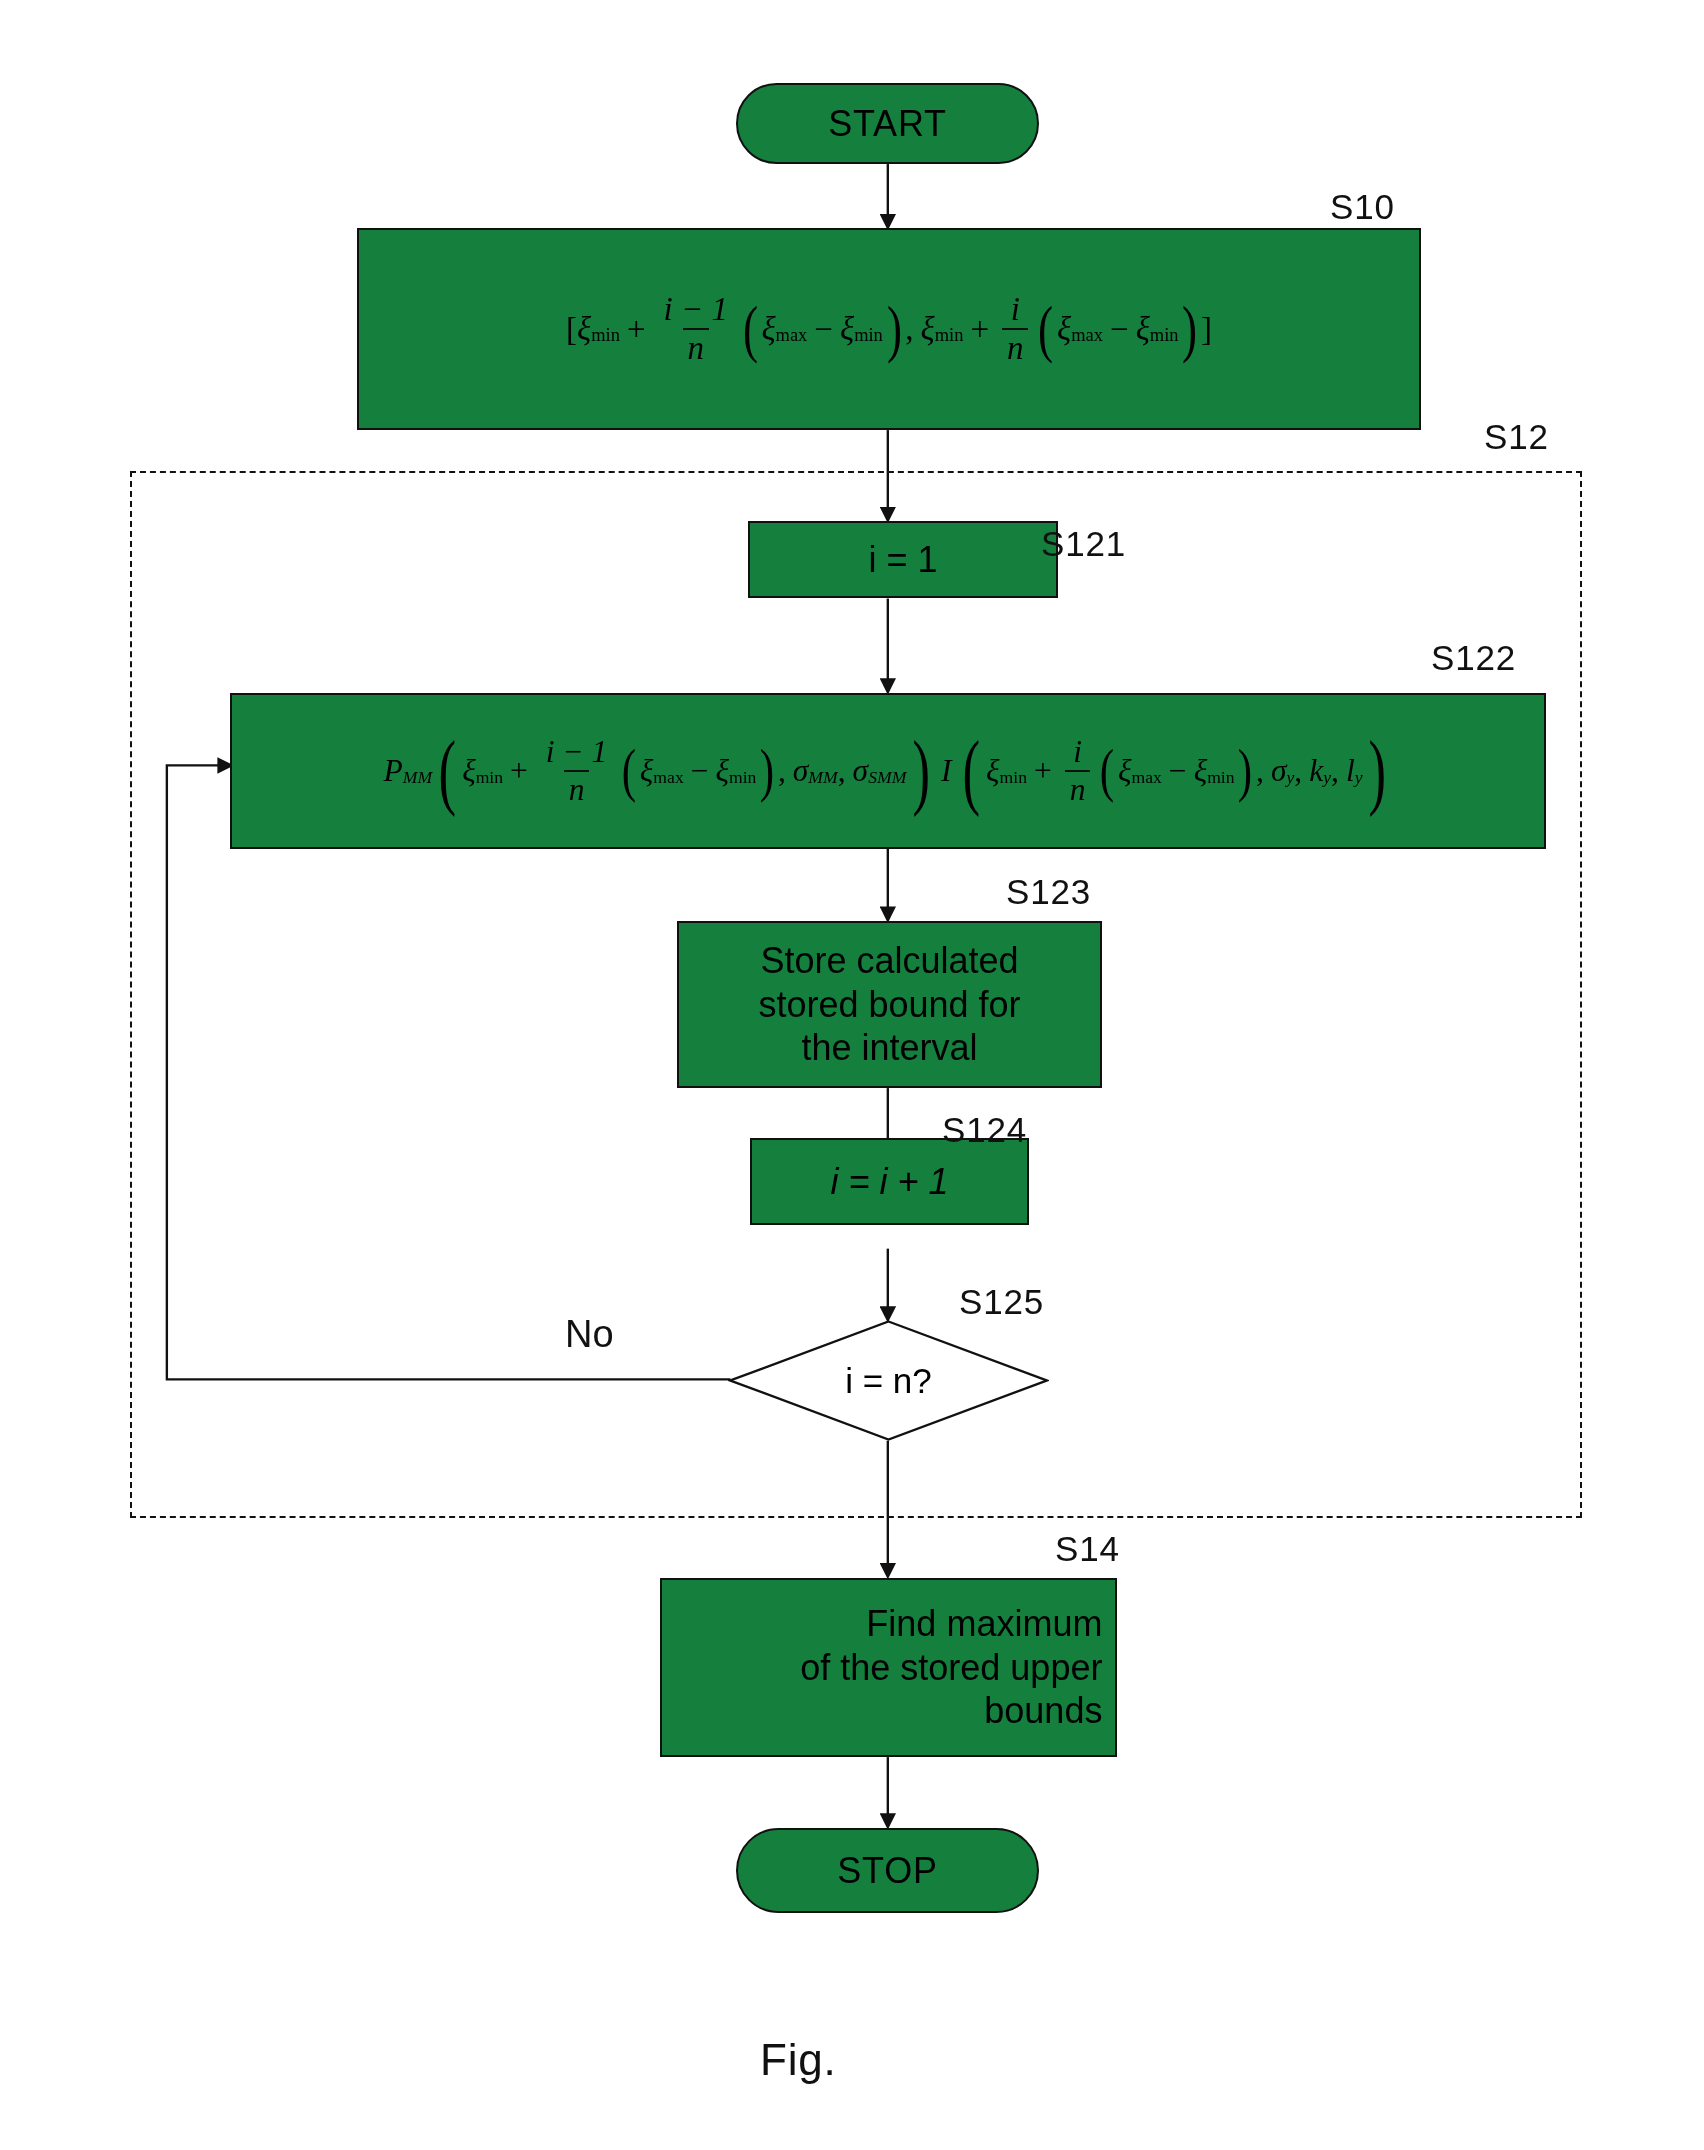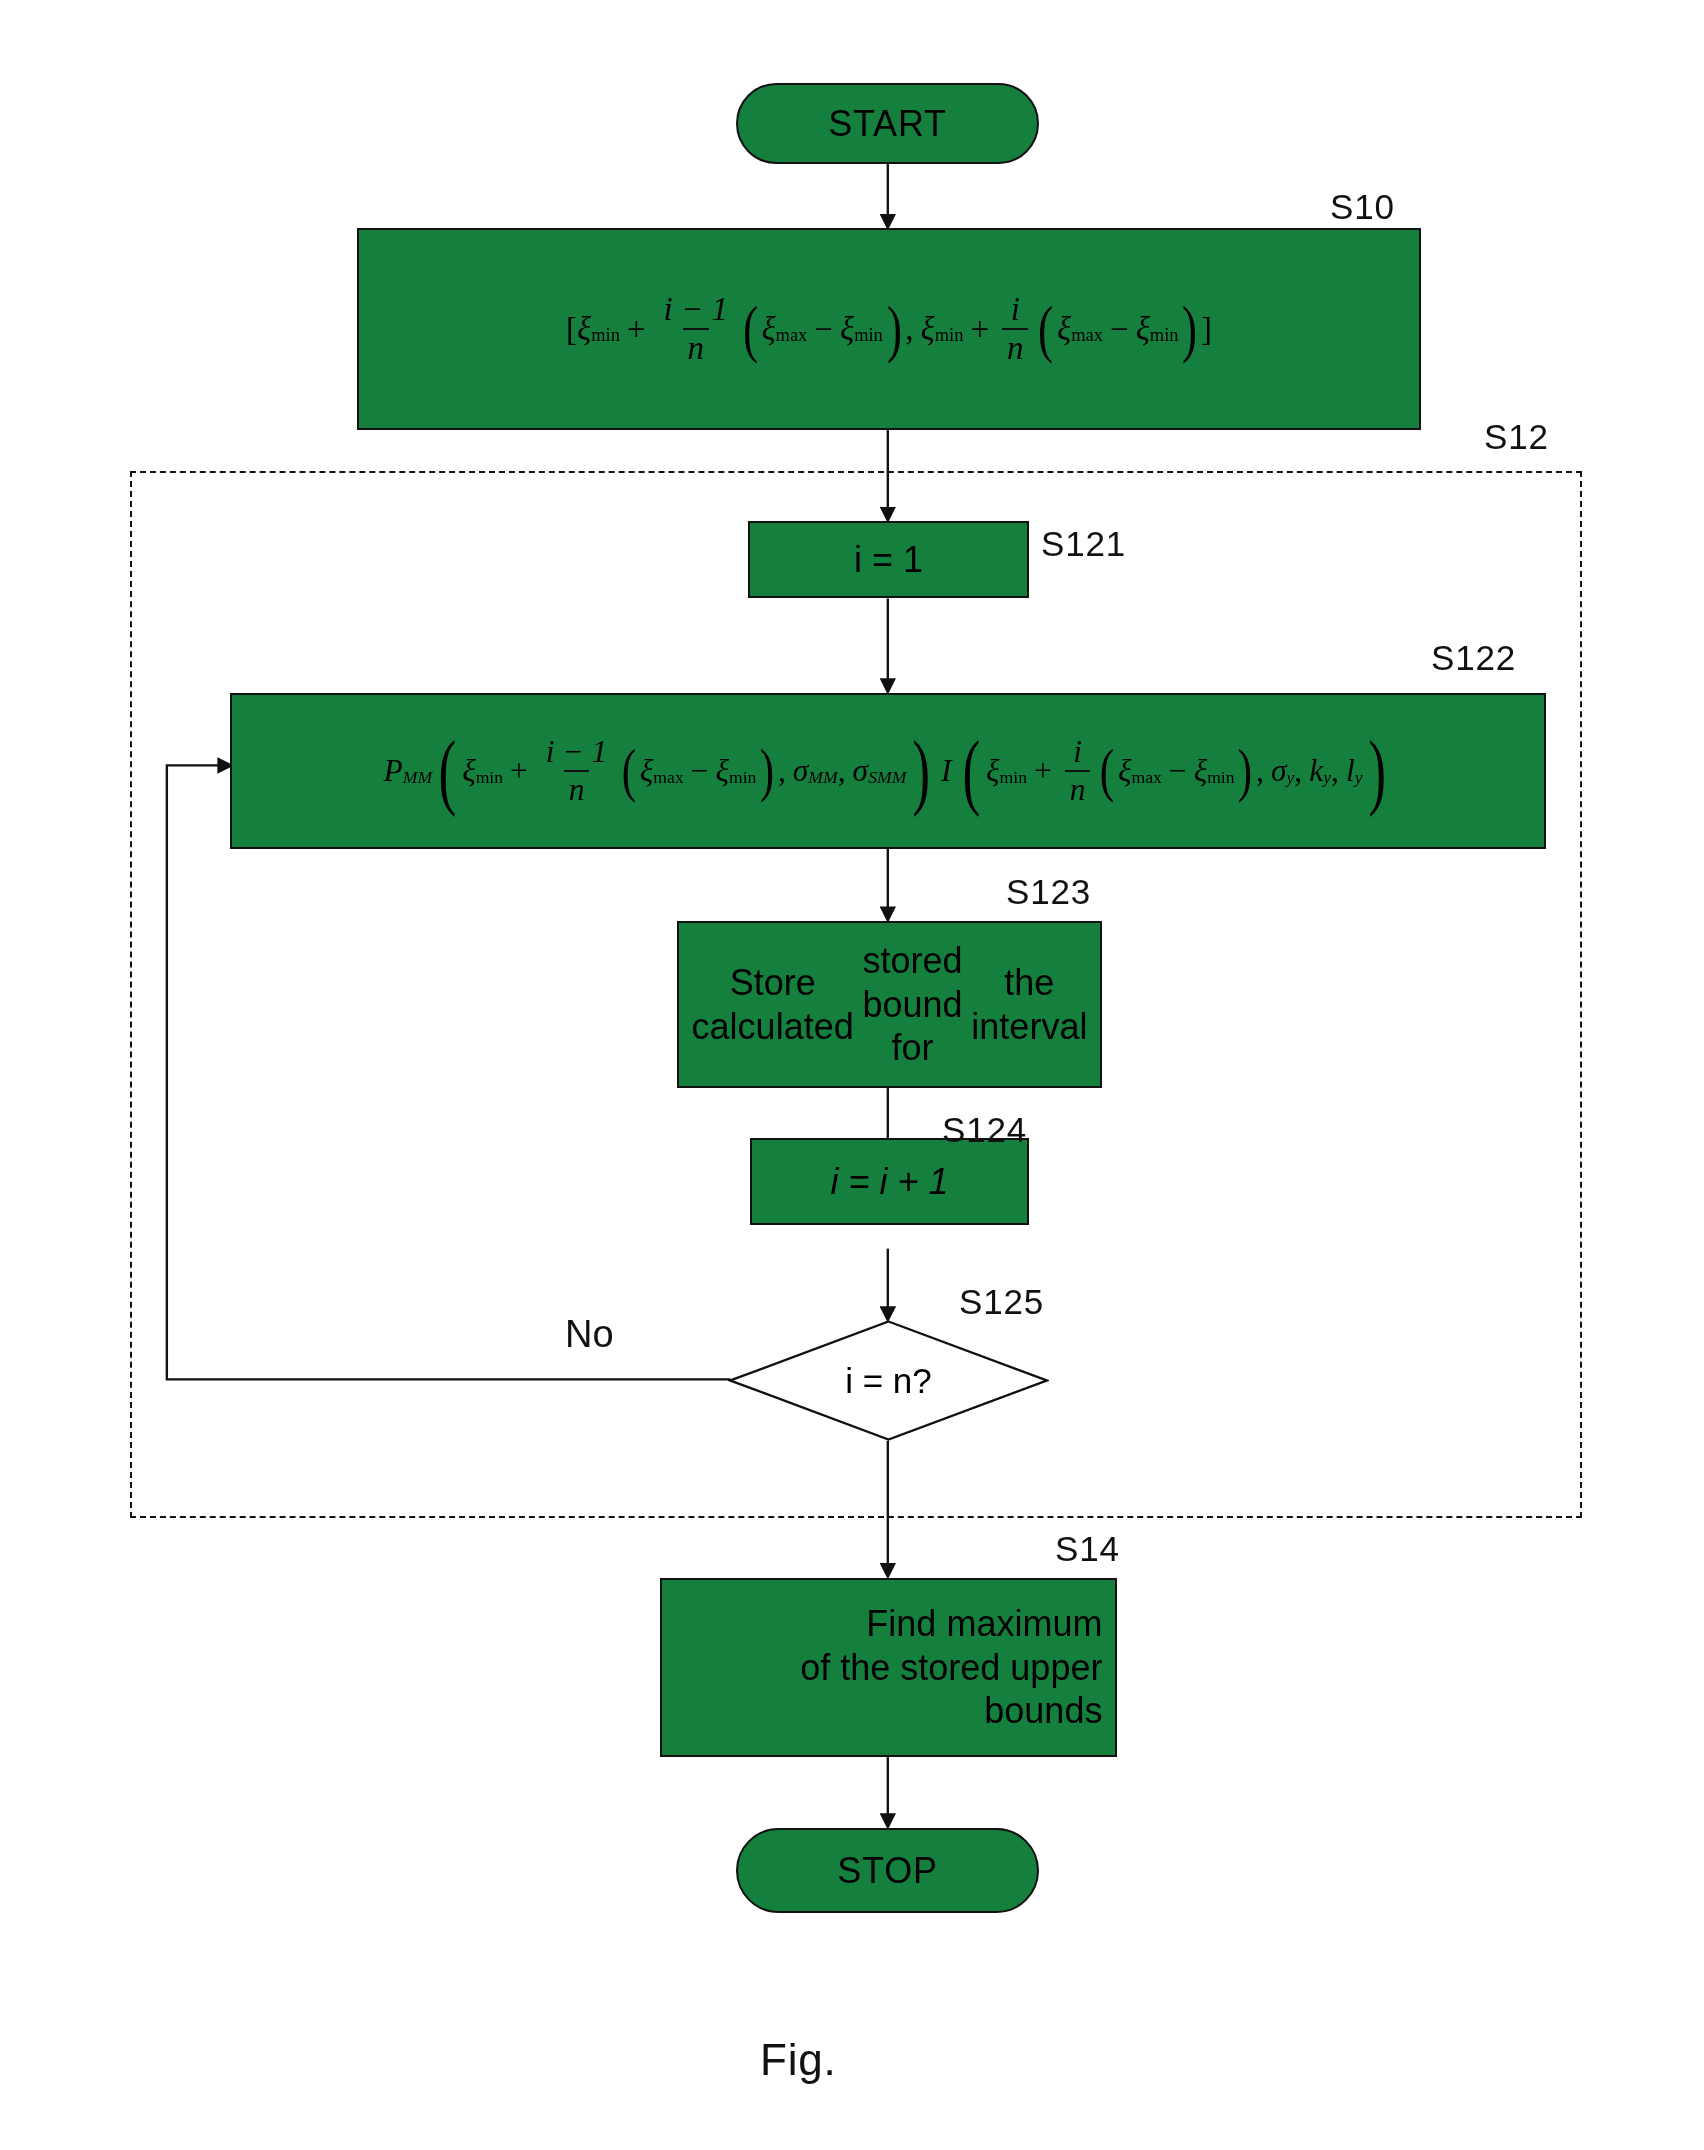--- a/index.html
+++ b/index.html
@@ -234,21 +234,21 @@
         <span class="sub">max</span>
       <span class="op">−</span>
         <span class="it">ξ</span>
         <span class="sub">min</span>
         <span class="bigparen">)</span>
       <span>]</span>
     </span>
   </div>
   <div class="step-label" style="left:1330px; top:187px;">S10</div>
 
-  <div class="node process" style="left:748px; top:521px; width:281px; height:77px;">
+  <div class="node process" style="left:748px; top:521px; width:310px; height:77px;">
     <span>i = 1</span>
   </div>
   <div class="step-label" style="left:1041px; top:524px;">S121</div>
 
   <div class="node process" style="left:230px; top:693px; width:1316px; height:156px;">
     <span class="math" style="font-size:31.5px;">
       <span class="it">P</span>
         <span class="subit">MM</span>
       <span class="hugeparen">(</span>
       <span class="it">ξ</span>
@@ -295,21 +295,21 @@
       <span class="it">k</span>
         <span class="subit">y</span>
         <span class="comma">,</span>
       <span class="it">l</span>
         <span class="subit">y</span>
       <span class="hugeparen">)</span>
     </span>
   </div>
   <div class="step-label" style="left:1431px; top:638px;">S122</div>
 
-  <div class="node process" style="left:677px; top:921px; width:425px; height:167px; flex-direction:row;">
+  <div class="node process" style="left:677px; top:921px; width:425px; height:167px; flex-direction:column;">
     <span>Store calculated</span>
     <span>stored bound for</span>
     <span>the interval</span>
   </div>
   <div class="step-label" style="left:1006px; top:872px;">S123</div>
 
   <div class="node process" style="left:750px; top:1138px; width:279px; height:87px;font-style:italic;">
     <span>i = i + 1</span>
   </div>
   <div class="step-label" style="left:942px; top:1110px;">S124</div>

